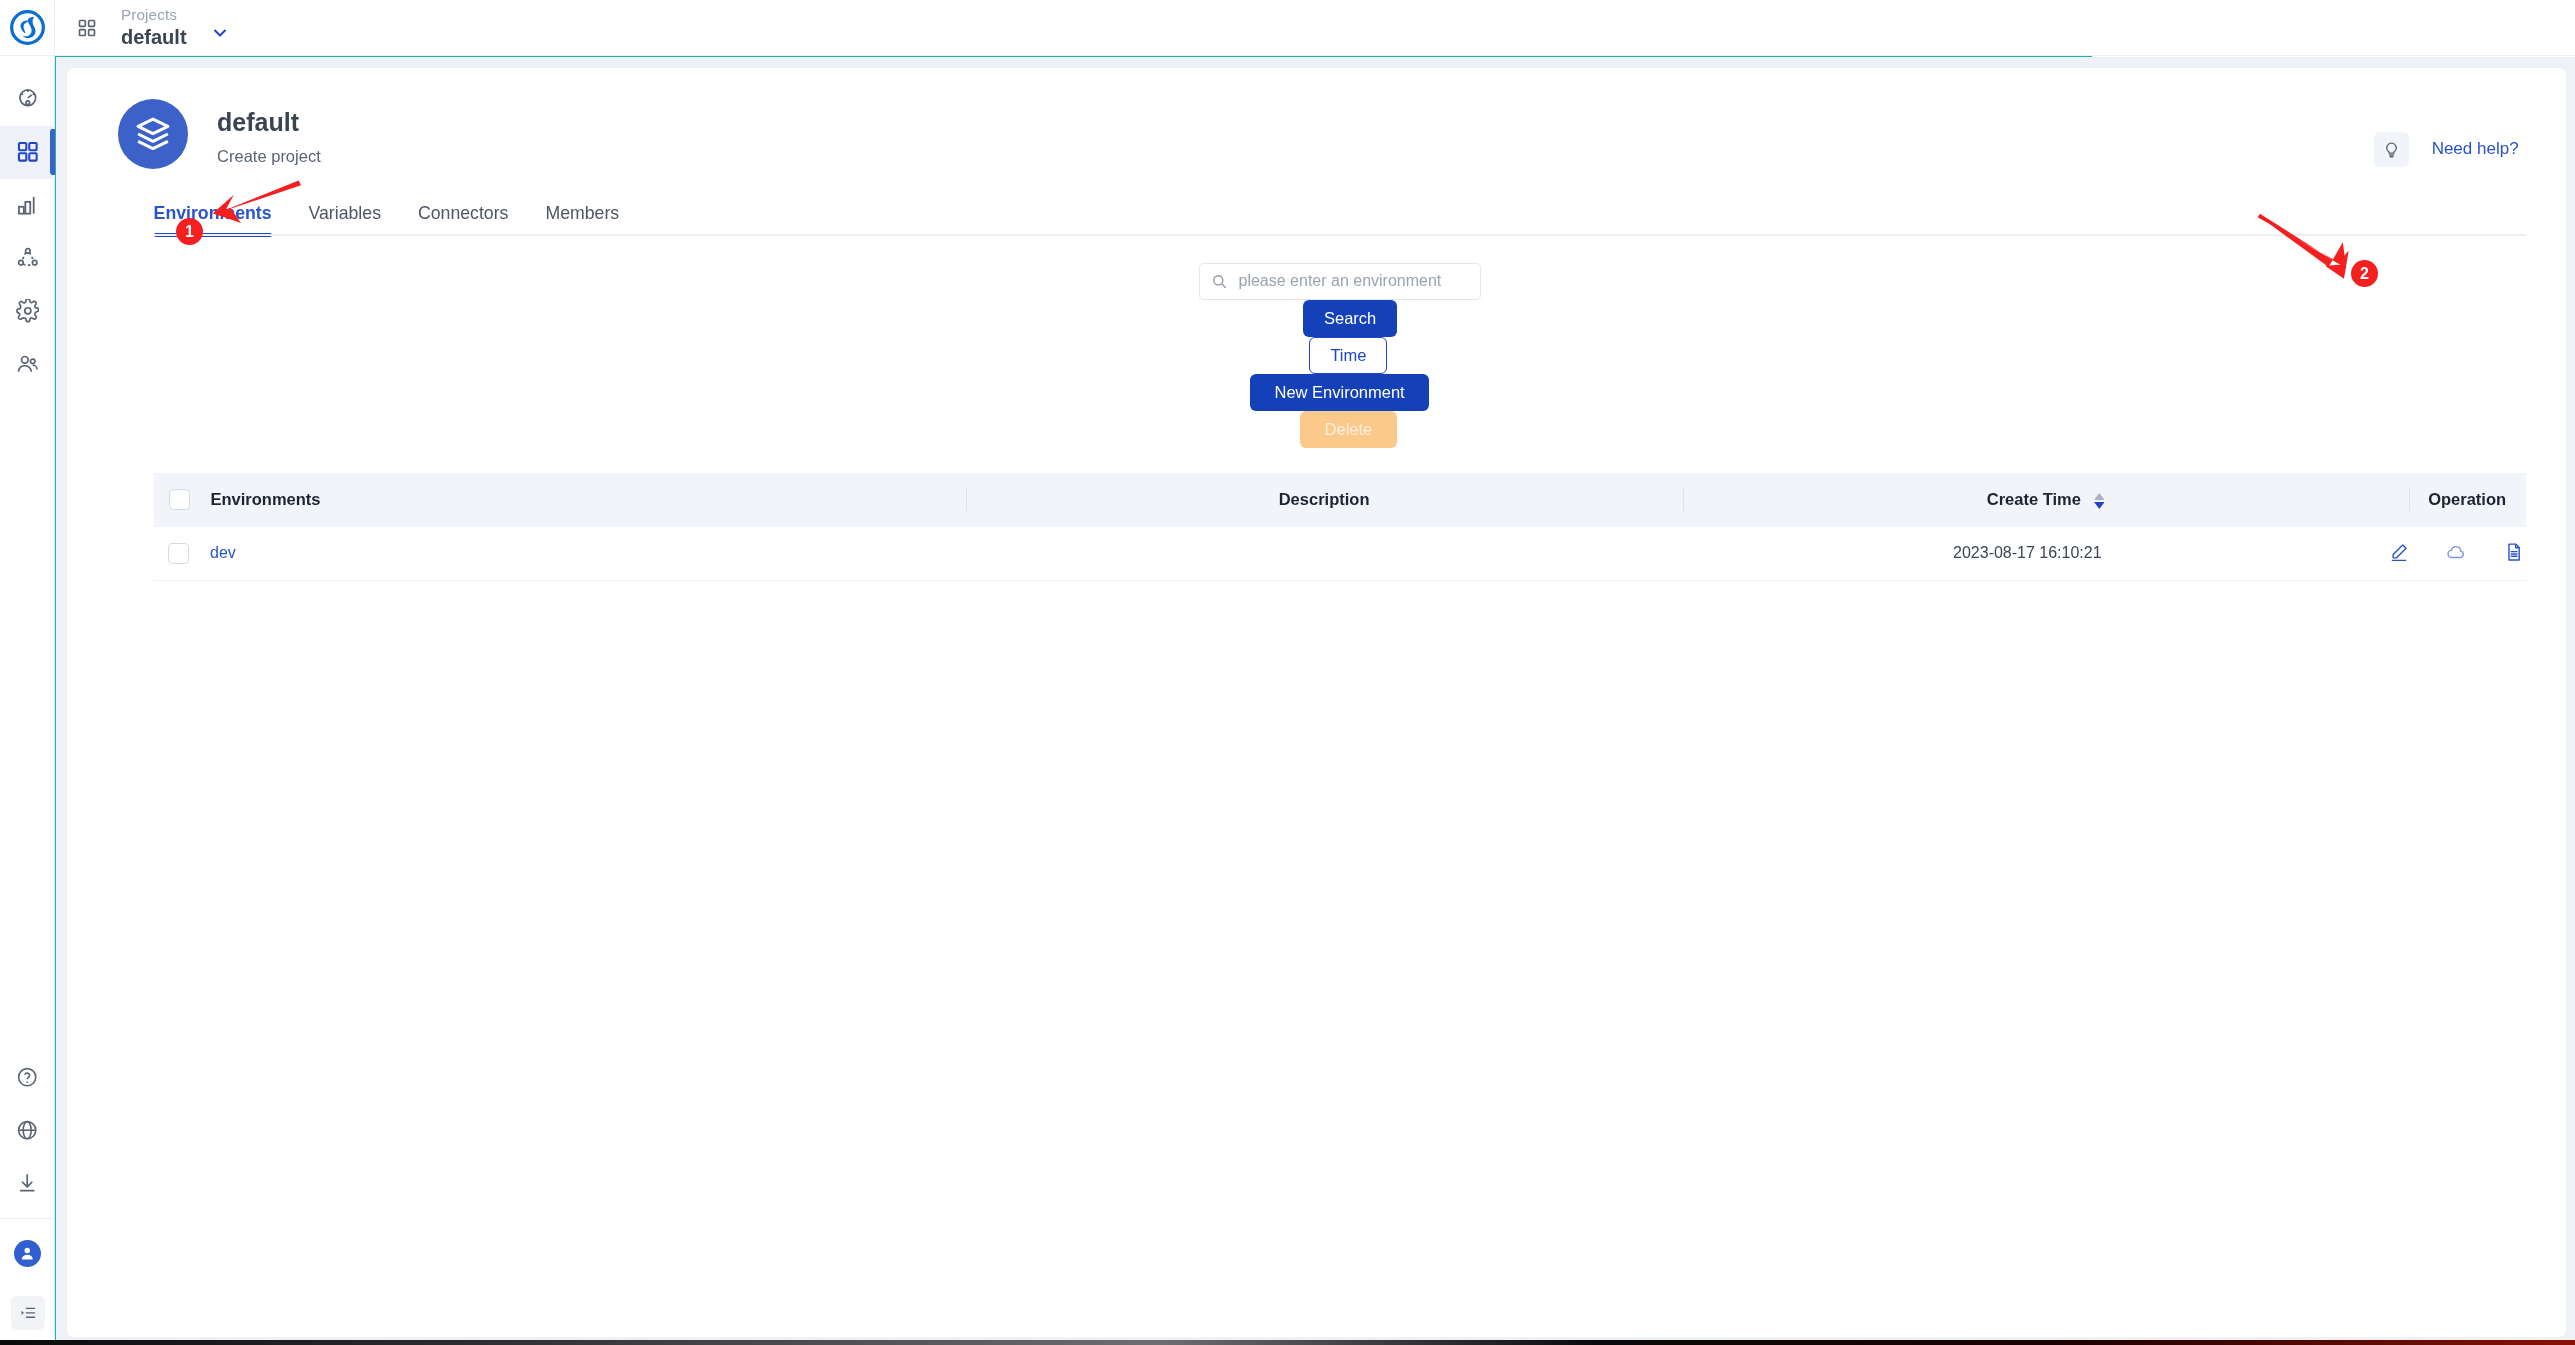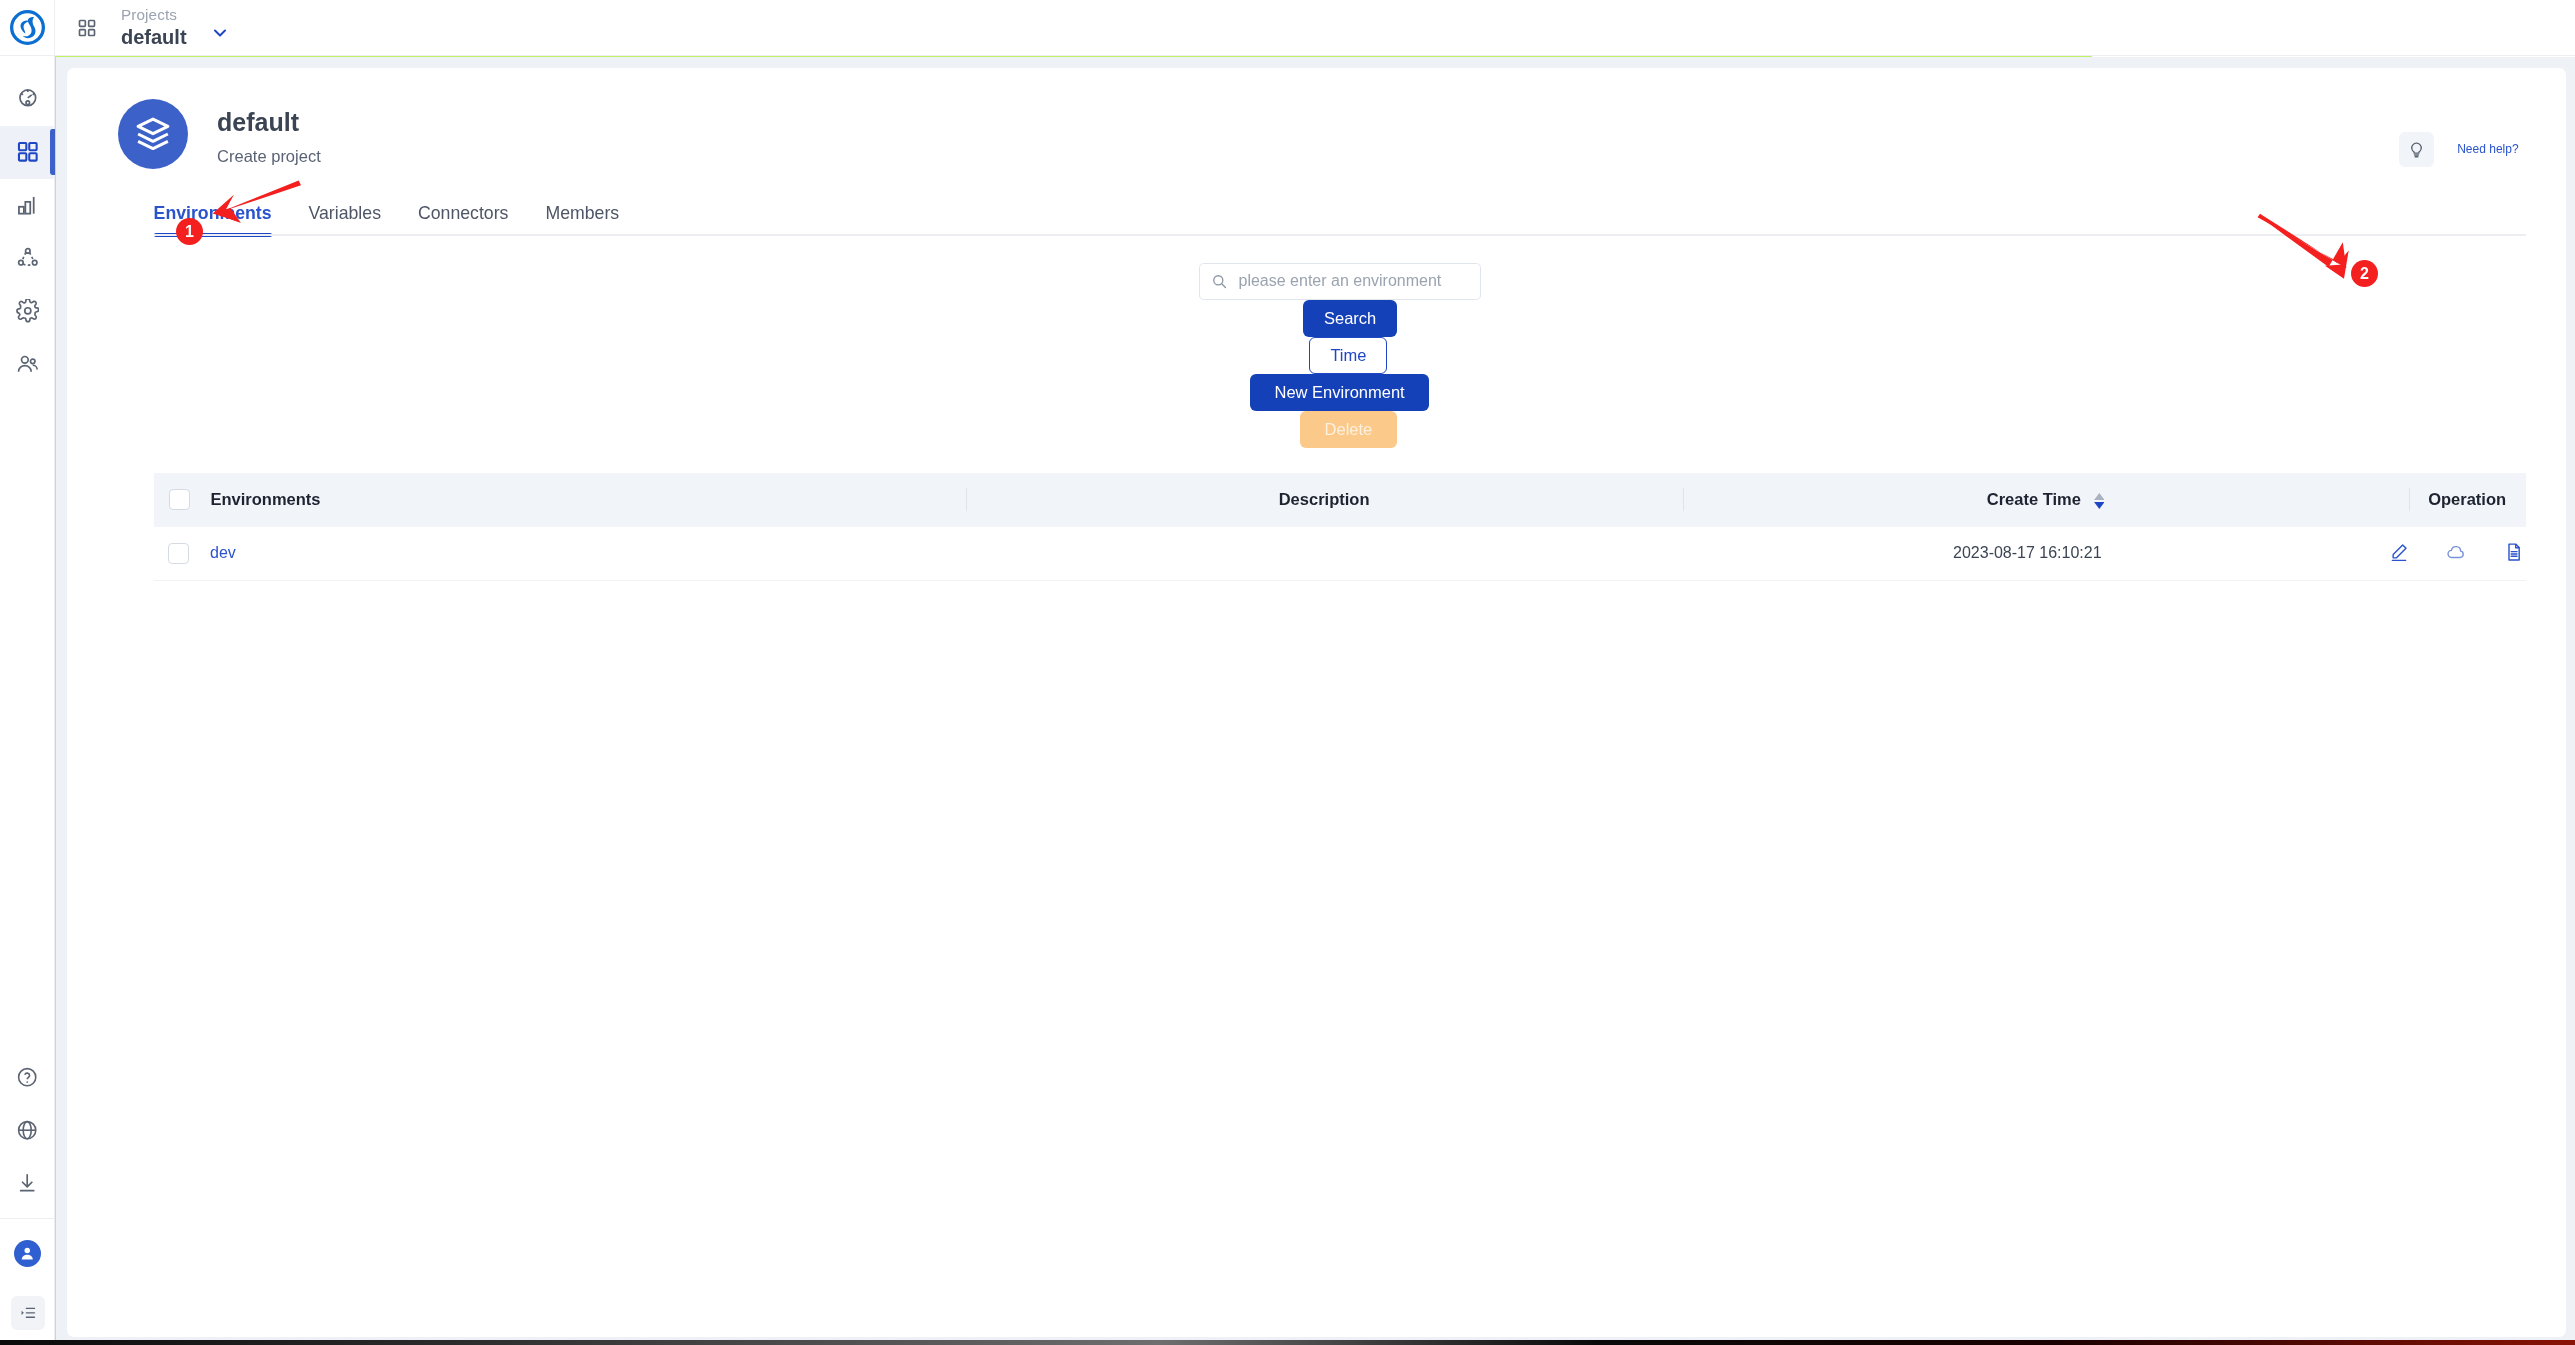--- a/index.html
+++ b/index.html
@@ -5,21 +5,21 @@
   * { box-sizing: border-box; margin: 0; padding: 0; }
   html, body {
     width: 2576px; height: 1345px;
     font-family: "Liberation Sans", sans-serif;
     background: #ffffff;
     overflow: hidden;
   }
   #app {
     position: relative;
     width: 2092px; height: 1345px;
-    background: #bef264;
+    background: #14b8a6;
   }
 
   
   .topbar {
     position: absolute; left: 0; top: 0;
     width: 2576px; height: 56px;
     background: #ffffff;
     border-bottom: 1.2px solid #eceef2;
     display: flex; align-items: center;
   }
@@ -116,21 +116,21 @@
   .proj-sub { font-size: 16.5px; color: #5a6374; margin-top: 9.4px; }
 
   .need-help {
     position: absolute; right: 47px; top: 64px;
     display: flex; align-items: center;
   }
   .help-bulb {
     width: 35px; height: 35px; border-radius: 5.9px; background: #f1f4f9;
     display: flex; align-items: center; justify-content: center;
   }
-  .help-text { margin-left: 23px; font-size: 12px; color: #2a53cc; }
+  .help-text { margin-left: 23px; font-size: 17px; color: #2a53cc; }
 
   
   .tabs-wrap {
     margin-top: 25px;
     position: relative;
     padding-left: 87px;
   }
   .tabs {
     display: flex; align-items: flex-end; gap: 37px;
     height: 42px;

